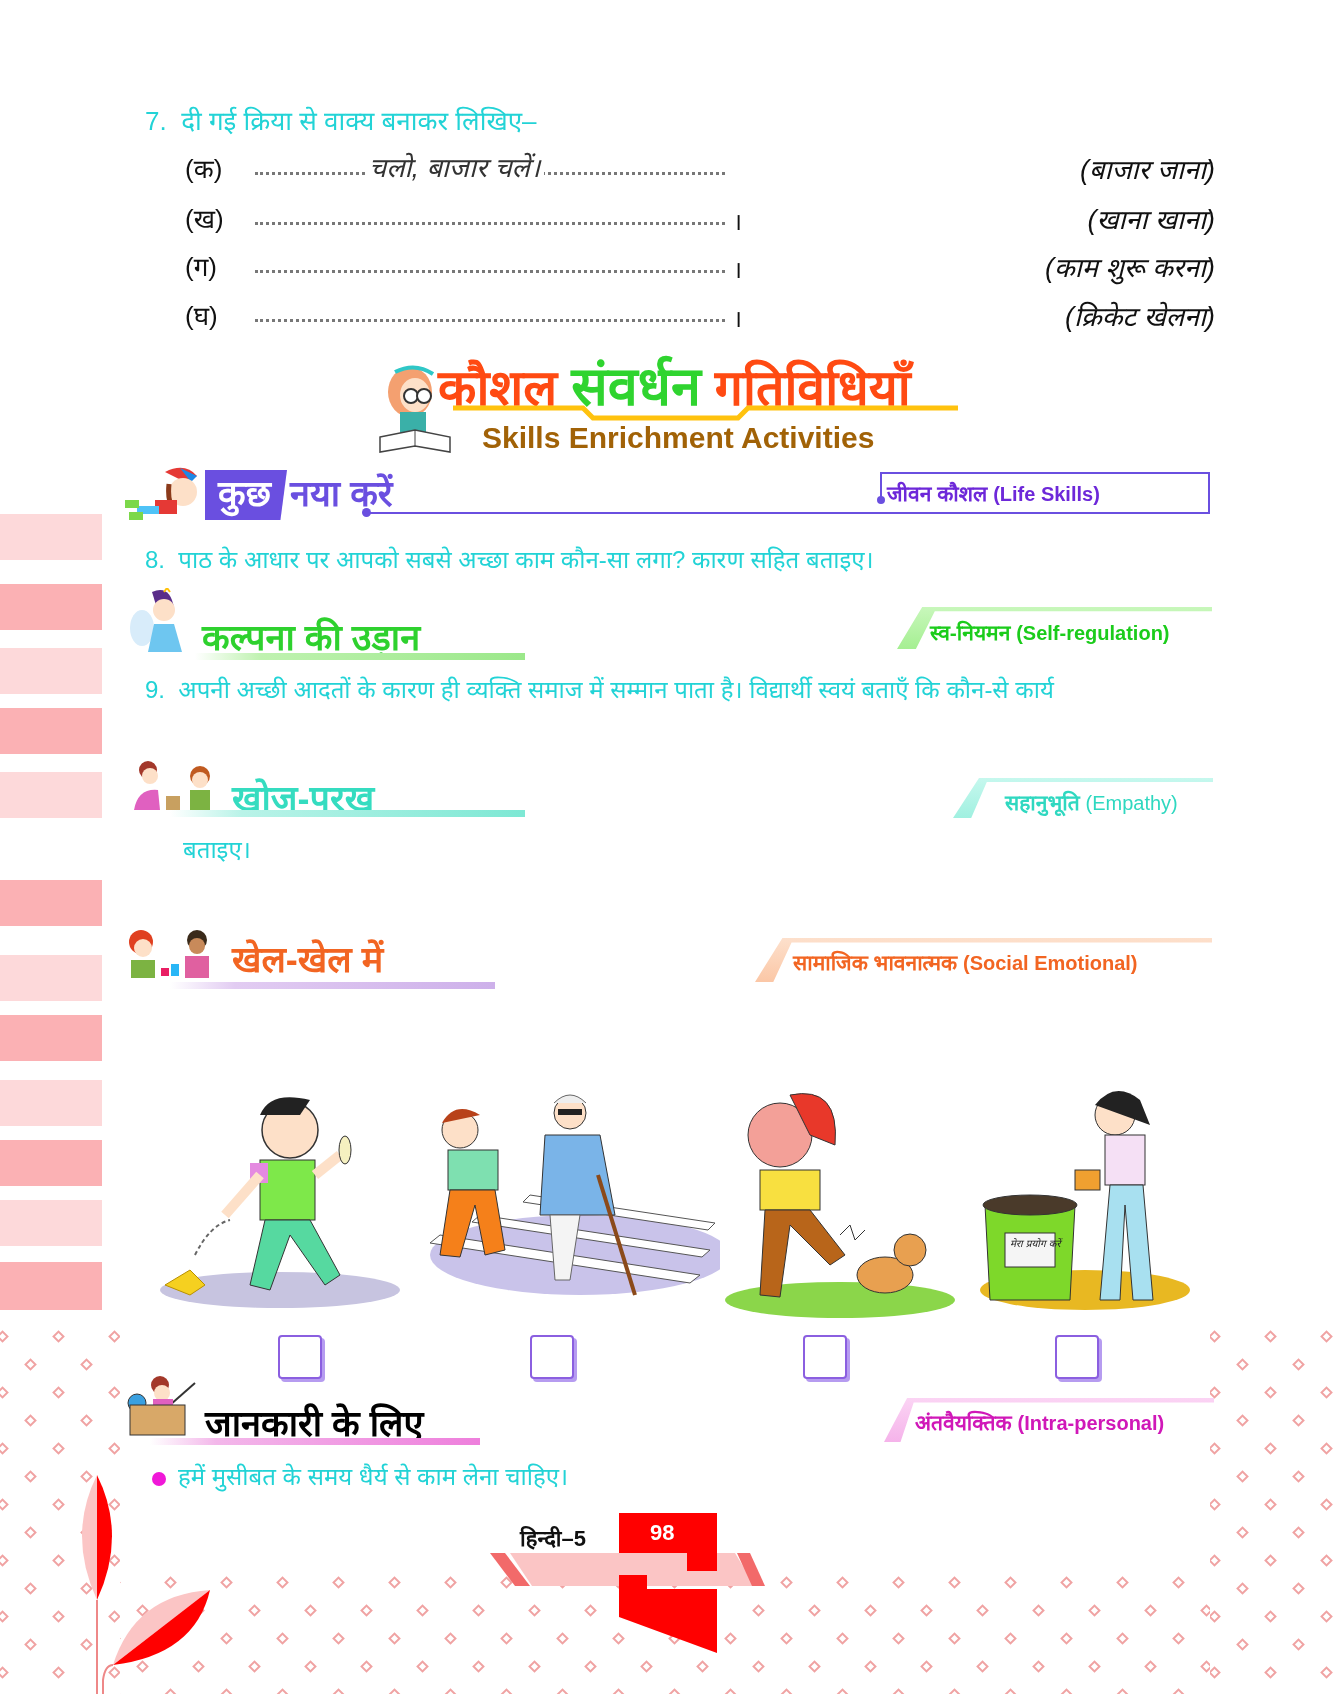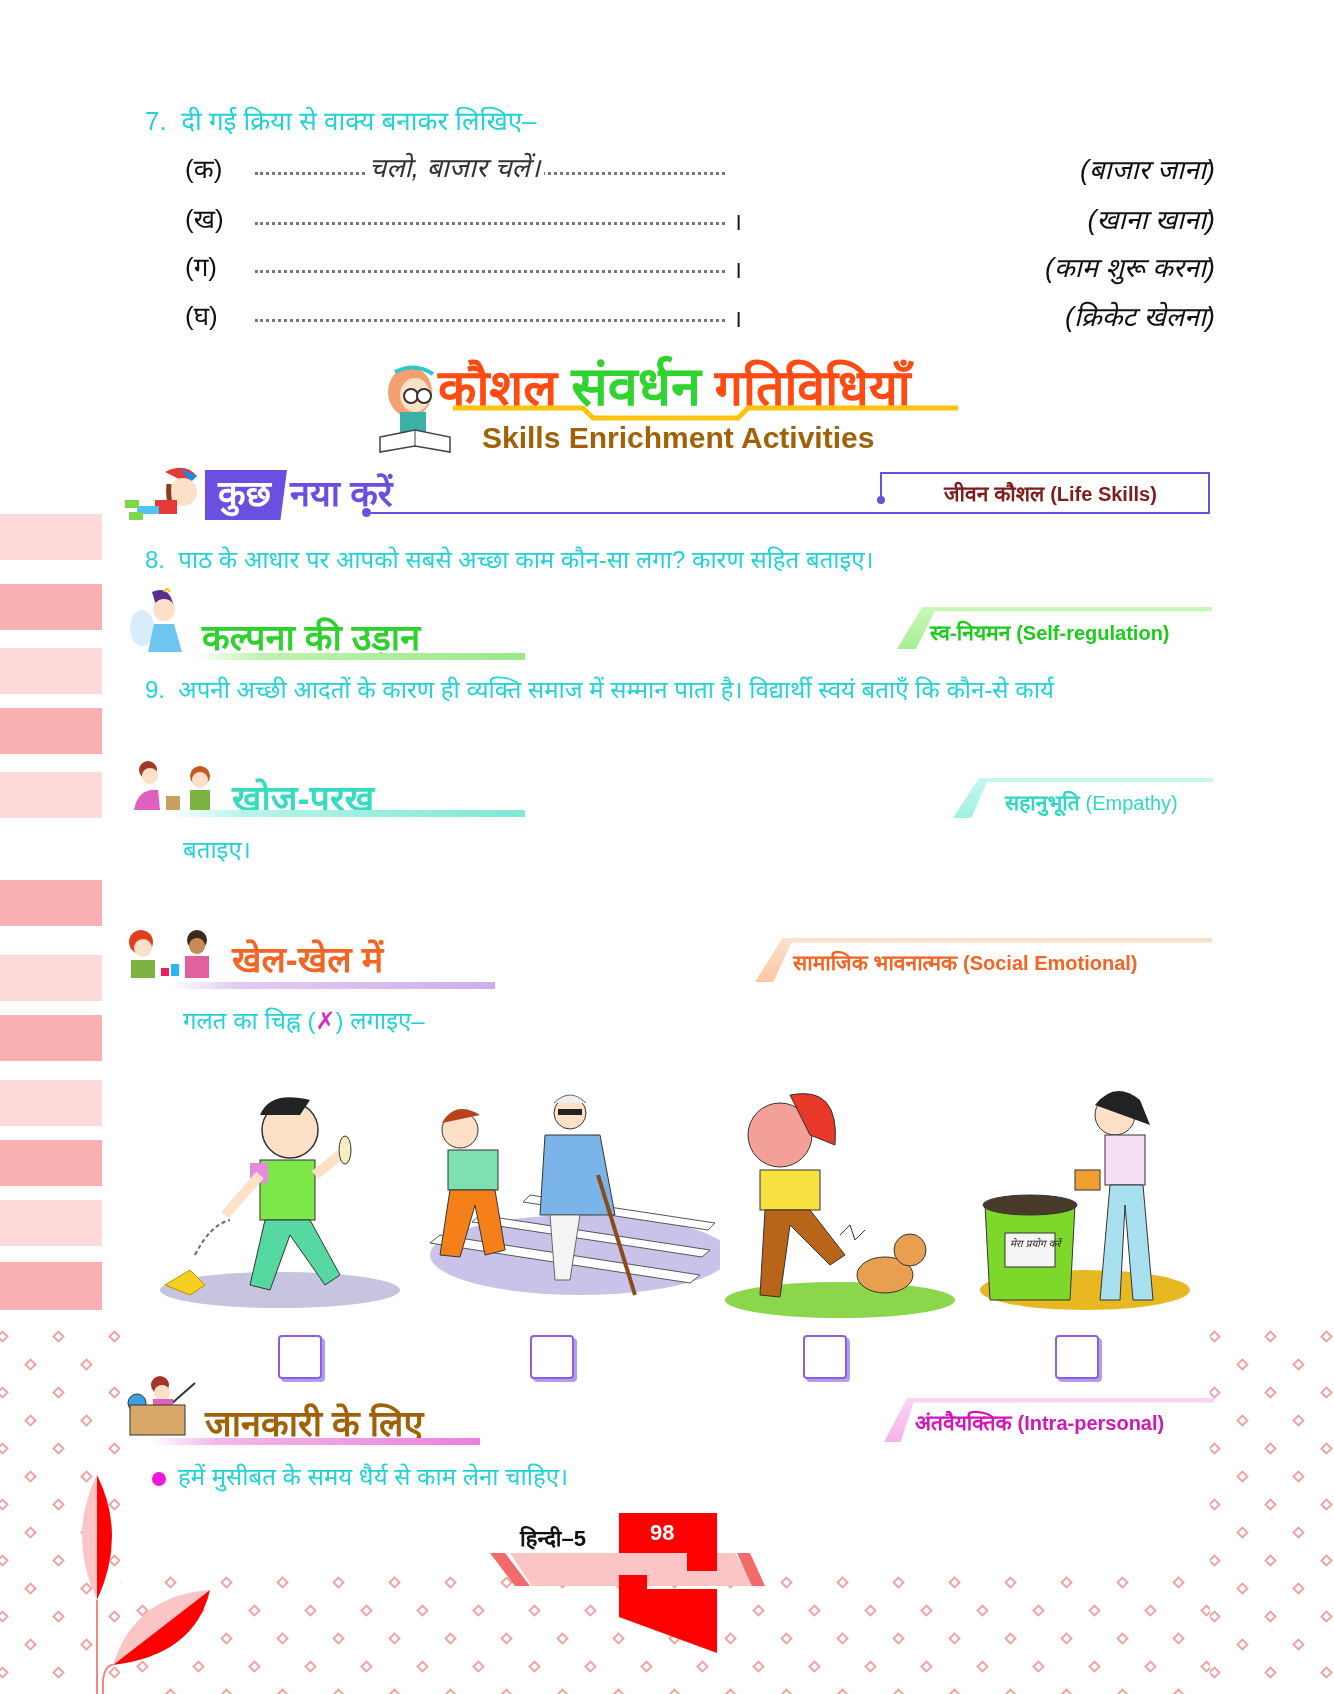--- a/index.html
+++ b/index.html
@@ -293,21 +293,21 @@
 </div>
 <div class="abs" style="left:205px;top:470px;width:82px;height:50px;background:#6a4fe0;clip-path:polygon(0 0,100% 0,92% 100%,0 100%)"></div>
 <div class="sec-title" style="left:218px;top:468px;color:#fff;font-size:36px">कुछ</div>
 <div class="sec-title" style="left:290px;top:468px;color:#6a4fe0;font-size:36px">नया करें</div>
 <div class="abs" style="left:365px;top:512px;width:845px;height:2px;background:#6a4fe0"></div>
 <div class="abs" style="left:362px;top:508px;width:9px;height:9px;border-radius:50%;background:#6a4fe0"></div>
 <div class="abs" style="left:880px;top:472px;width:330px;height:40px;border:2px solid #6a4fe0;border-bottom:none;border-left:none;background:#fff"></div>
 <div class="abs" style="left:880px;top:472px;width:2px;height:26px;background:#6a4fe0"></div>
 <div class="abs" style="left:877px;top:496px;width:8px;height:8px;border-radius:50%;background:#6a4fe0"></div>
 <div class="abs" style="left:1208px;top:472px;width:2px;height:42px;background:#6a4fe0"></div>
-<div class="tag" style="left:944px;top:479px;color:#7f1d1d">
+<div class="tag" style="left:887px;top:479px;color:#6d28d9">
   <span>जीवन कौशल</span>
   <span class="en">(Life Skills)</span>
 </div>
 
 <div class="abs q-text" style="left:145px;top:541px;font-size:24px">
   <span>8.</span>&nbsp;
   <span>पाठ के आधार पर आपको सबसे अच्छा काम कौन-सा लगा? कारण सहित बताइए।</span>
 </div>
 
 <div class="abs" style="left:130px;top:588px;width:65px;height:68px">
@@ -371,23 +371,20 @@
 </div>
 <div class="sec-title" style="left:232px;top:934px;color:#f26522;font-size:36px">खेल-खेल में</div>
 <div class="abs" style="left:170px;top:982px;width:325px;height:7px;background:linear-gradient(90deg,#ffffff,#e2ccf2 20%,#cdb0ea)"></div>
 <div class="abs" style="left:755px;top:938px;width:457px;height:44px;background:linear-gradient(180deg,#fde0cc,#fbc7a6);clip-path:polygon(6% 0,100% 0,100% 10%,8% 10%,4% 100%,0 100%)"></div>
 <div class="tag" style="left:793px;top:948px;color:#f26522">
   <span>सामाजिक भावनात्मक</span>
   <span class="en">(Social Emotional)</span>
 </div>
 
 <div class="abs q-text" style="left:132px;top:1002px;font-size:24px">
-  <div style="padding-left:51px">
-    <span>गलत का चिह्न (</span><span style="color:#d42ec8;font-weight:bold">✗</span><span>) लगाइए–</span>
-  </div>
 </div>
 
 <div class="illus" style="left:150px;top:1085px;width:250px;height:225px">
   <svg width="250" height="225" viewBox="0 0 250 225">
     <ellipse cx="130" cy="205" rx="120" ry="18" fill="#c7c4e0"></ellipse>
     <path d="M15 200 L40 185 L55 200 L40 210 Z" fill="#f5d020" stroke="#b89000"></path>
     <path d="M45 170 Q60 140 80 135" stroke="#666" stroke-width="2" fill="none" stroke-dasharray="4 3"></path>
     <circle cx="140" cy="45" r="28" fill="#fde0c8" stroke="#333" stroke-width="1.5"></circle>
     <path d="M110 30 Q120 5 160 15 L150 30 Z" fill="#222"></path>
     <rect x="110" y="75" width="55" height="60" fill="#7ee84a" stroke="#333"></rect>
@@ -451,21 +448,21 @@
 <div class="abs" style="left:125px;top:1375px;width:75px;height:62px">
   <svg width="75" height="62" viewBox="0 0 75 62">
     <circle cx="35" cy="10" r="9" fill="#a3382a"></circle>
     <circle cx="37" cy="18" r="8" fill="#fde0c8"></circle>
     <circle cx="12" cy="28" r="9" fill="#3aa0e0" stroke="#333"></circle>
     <line x1="45" y1="30" x2="70" y2="8" stroke="#333" stroke-width="2"></line>
     <rect x="28" y="24" width="20" height="8" fill="#e060c0"></rect>
     <rect x="5" y="30" width="55" height="30" fill="#d8a868" stroke="#333"></rect>
   </svg>
 </div>
-<div class="sec-title" style="left:205px;top:1398px;color:#a16207;font-size:36px">जानकारी के लिए</div>
+<div class="sec-title" style="left:205px;top:1398px;color:#000000;font-size:36px">जानकारी के लिए</div>
 <div class="abs" style="left:150px;top:1438px;width:330px;height:7px;background:linear-gradient(90deg,#ffffff,#f3b7ea 20%,#ee7fdc)"></div>
 <div class="abs" style="left:884px;top:1398px;width:330px;height:44px;background:linear-gradient(180deg,#fbd4f4,#f5b3ea);clip-path:polygon(7% 0,100% 0,100% 10%,9% 10%,5% 100%,0 100%)"></div>
 <div class="tag" style="left:915px;top:1408px;color:#d018b8">
   <span>अंतवैयक्तिक</span>
   <span class="en">(Intra-personal)</span>
 </div>
 
 <div class="abs q-text" style="left:152px;top:1458px;font-size:24px">
   <span style="display:inline-block;width:14px;height:14px;border-radius:50%;background:#f018d8;margin-right:12px;vertical-align:middle"></span><span>हमें मुसीबत के समय धैर्य से काम लेना चाहिए।</span>
 </div>

